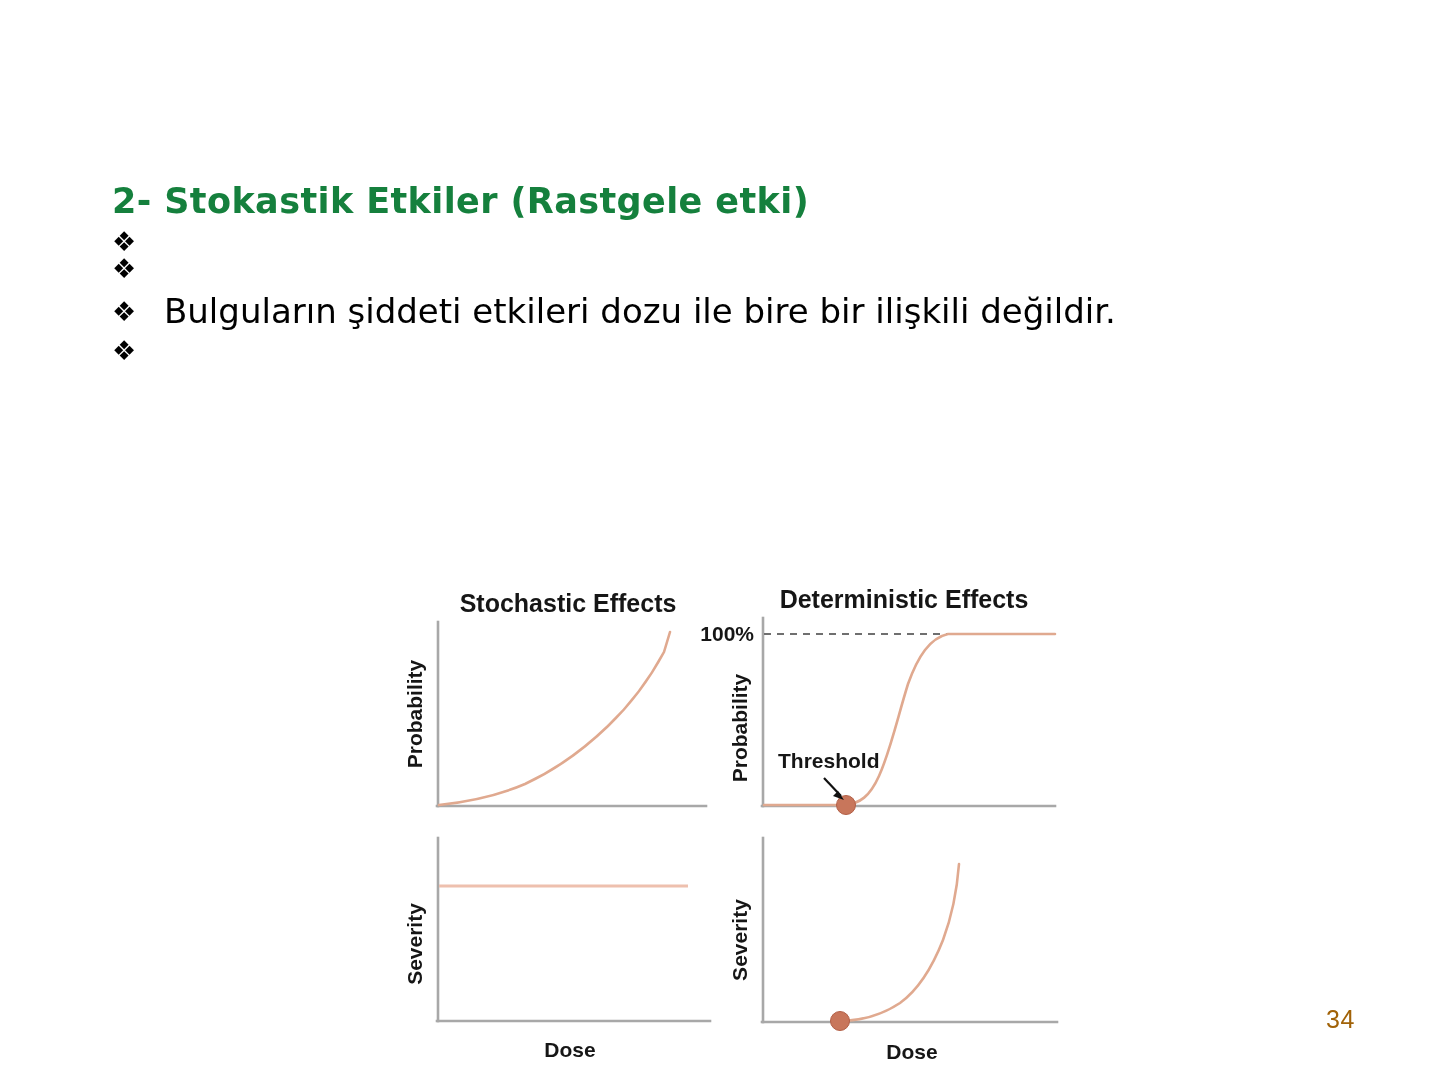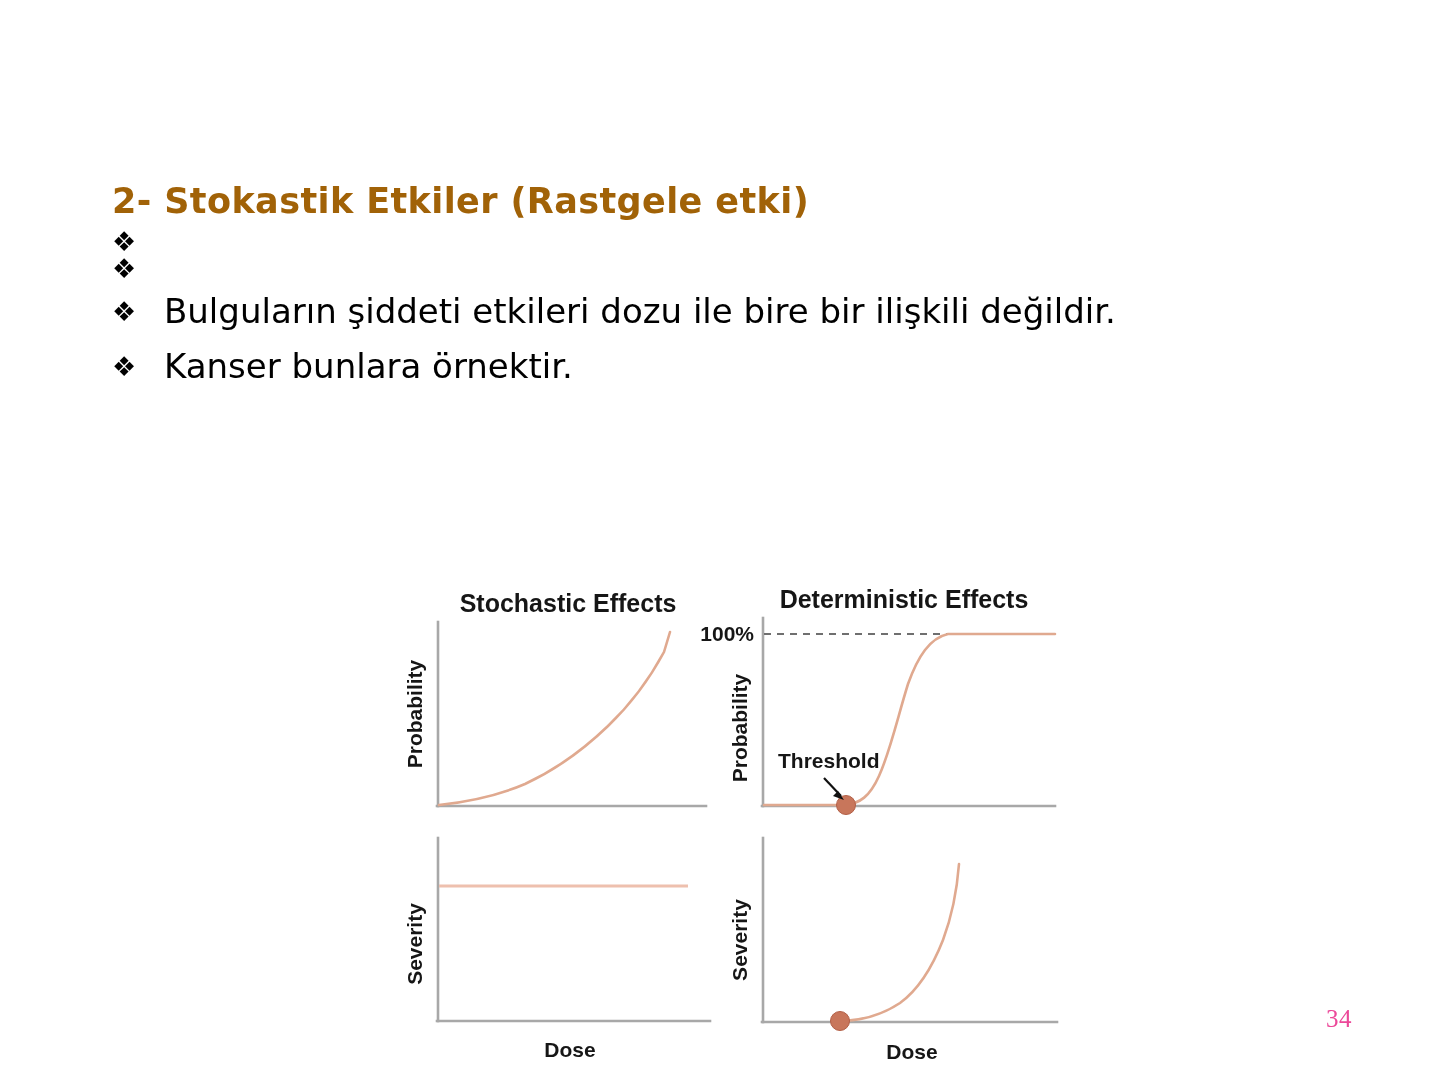--- a/index.html
+++ b/index.html
@@ -27,21 +27,21 @@
     position: absolute;
     left: 112px;
     top: 178px;
     width: 1230px;
   }
 
   .slide-heading {
     font-family: "DejaVu Sans", sans-serif;
     font-size: 35px;
     font-weight: bold;
-    color: #a16207;
+    color: #15803d;
     letter-spacing: 0.4px;
     line-height: 1.32;
     margin: 0 0 6px 0;
     white-space: nowrap;
   }
 
   .bullet-list {
     list-style: none;
     margin: 0;
     padding: 0;
@@ -149,23 +149,23 @@
   }
   .arrow-head {
     fill: #111111;
   }
 
   
   .page-number {
     position: absolute;
     left: 1326px;
     top: 1005px;
-    font-family: Liberation Serif, serif;
+    font-family: Liberation Sans, sans-serif;
     font-size: 25px;
-    color: #ec4899;
+    color: #a16207;
     letter-spacing: 0.5px;
   }
 </style>
 </head>
 <body>
 
 <div class="slide">
 
   <div class="text-block">
 
@@ -181,21 +181,20 @@
         <span class="bullet-glyph">❖</span>
       </li>
 
       <li class="bullet-item">
         <span class="bullet-glyph">❖</span>
         <span class="bullet-text">Bulguların şiddeti etkileri dozu ile bire bir ilişkili değildir.</span>
       </li>
 
       <li class="bullet-item">
         <span class="bullet-glyph">❖</span>
-        <span class="bullet-text">Kanser bunlara örnektir.</span>
       </li>
 
     </ul>
   </div>
 
   <div class="figure-wrap">
     <svg class="figure-svg" viewBox="0 0 690 510">
 
       <g>
         <text class="panel-title" x="176" y="56" text-anchor="middle">Stochastic Effects</text>

